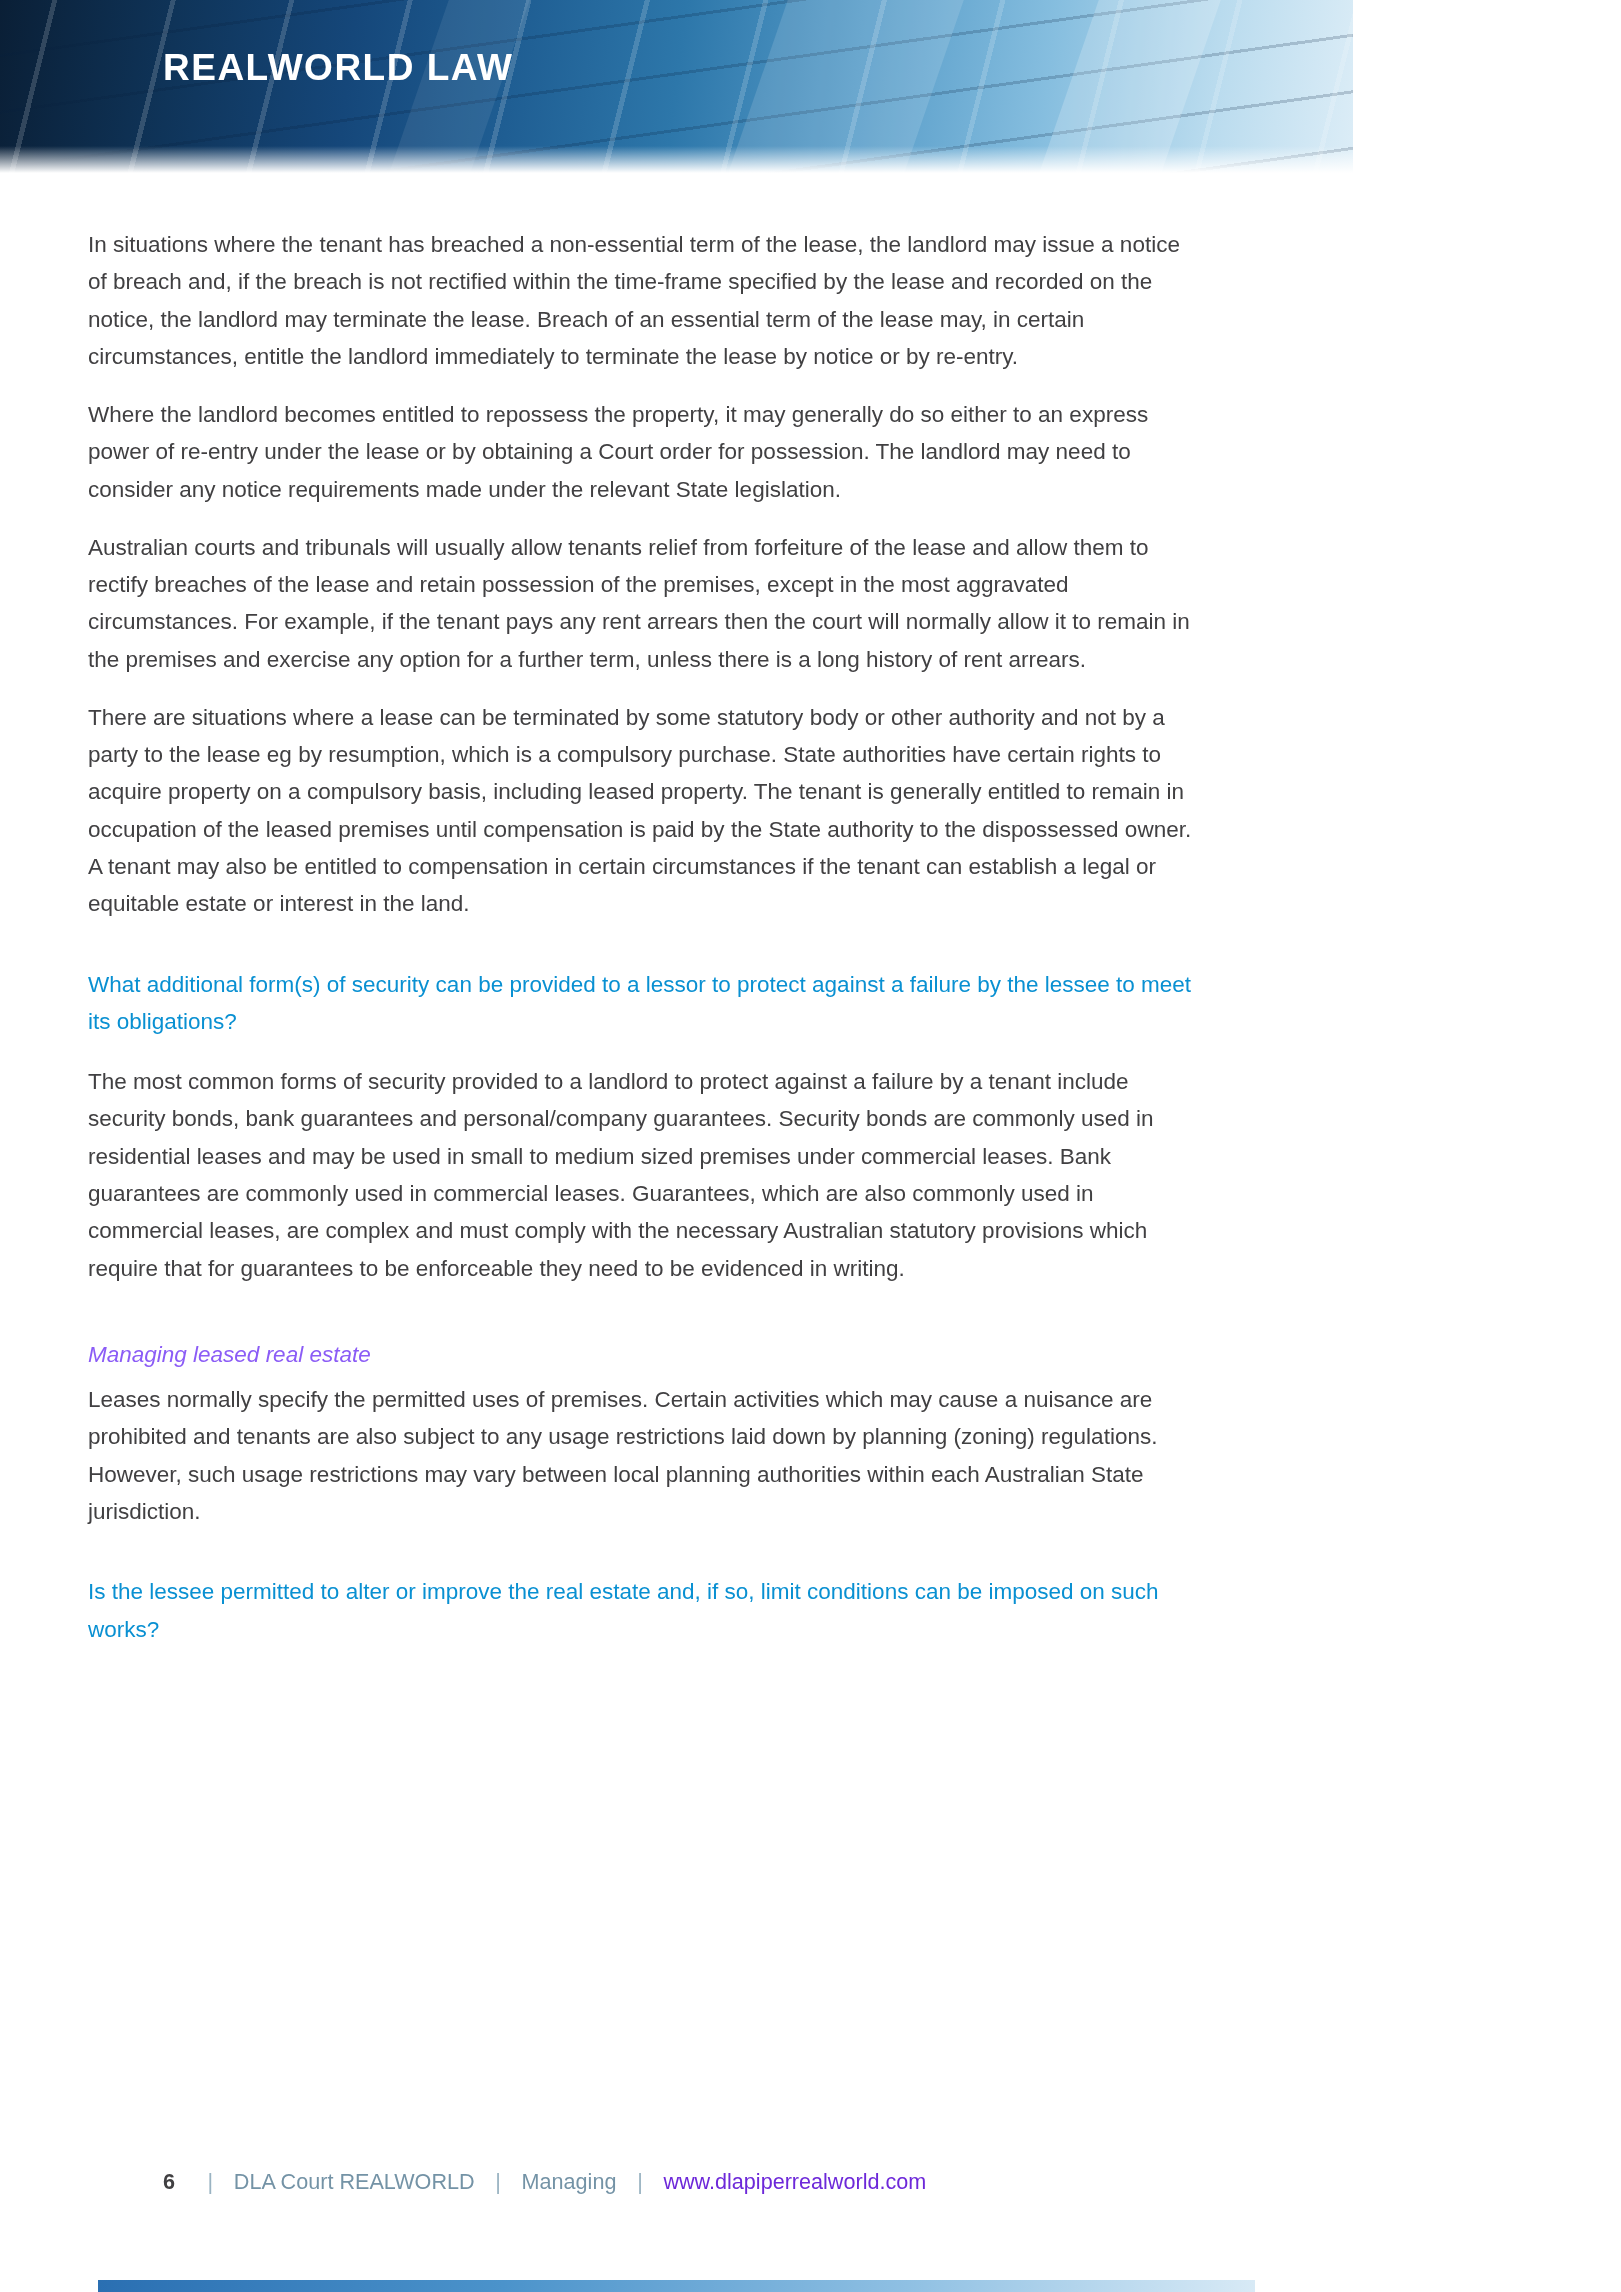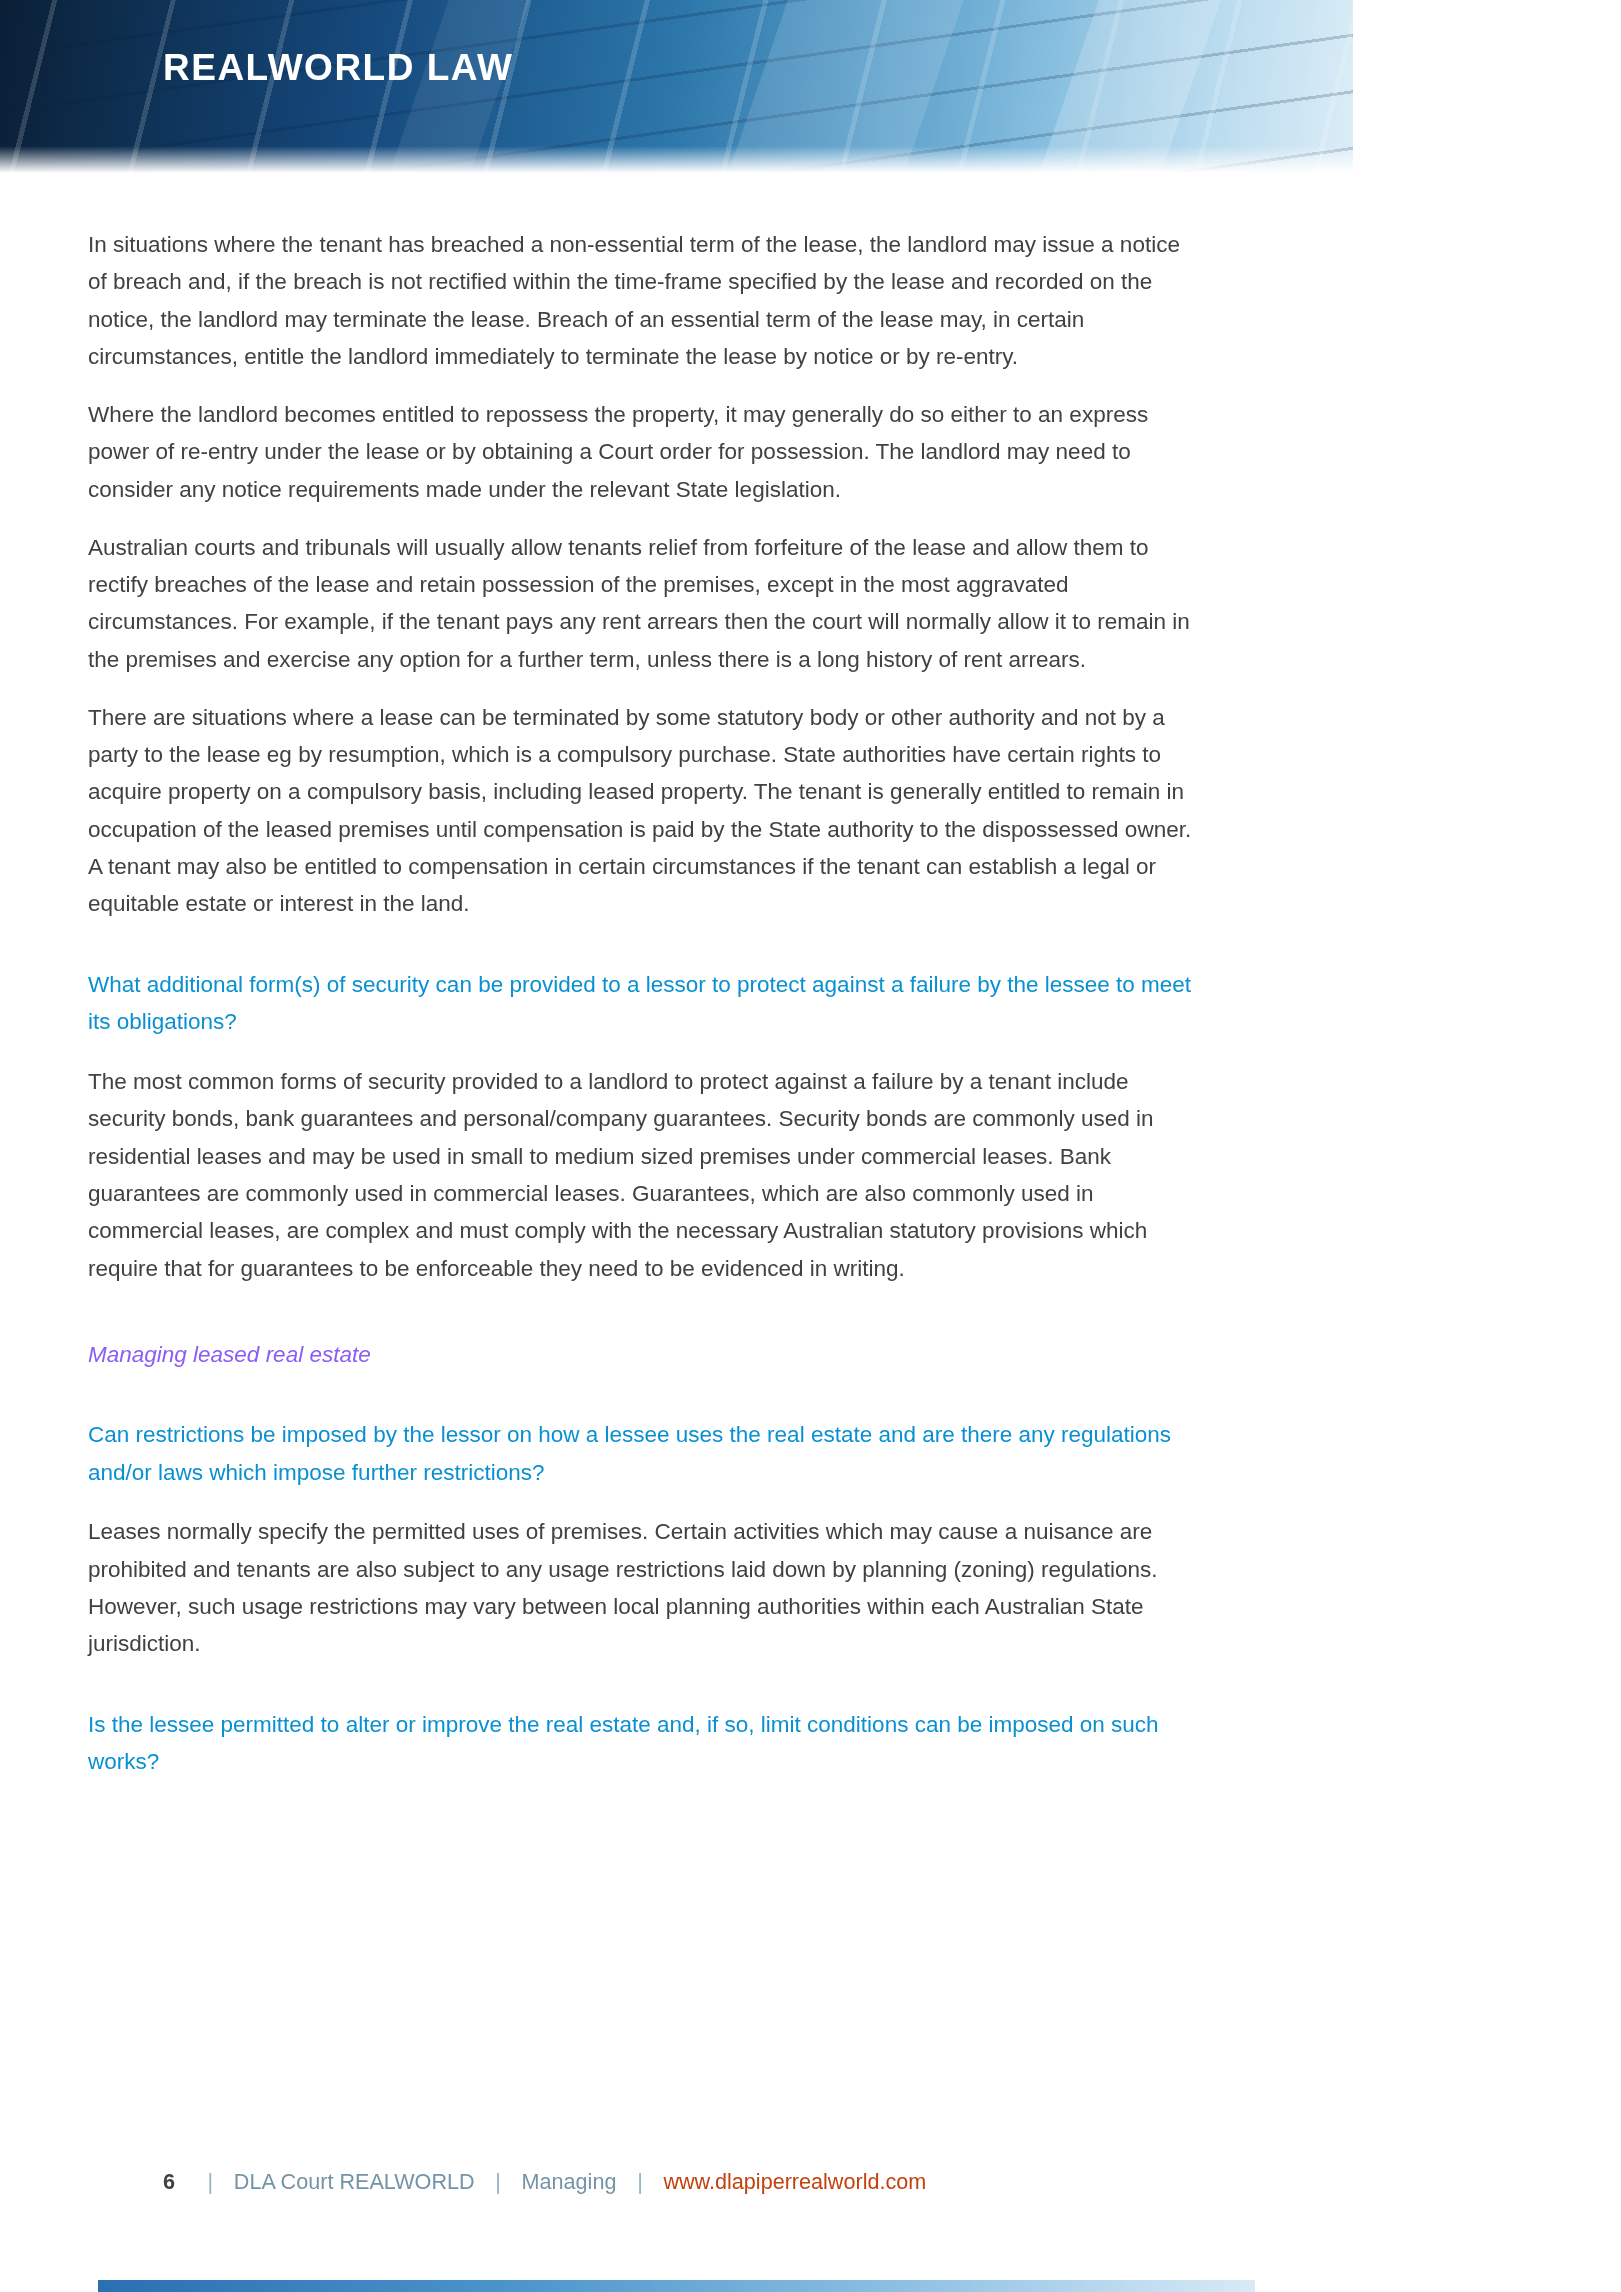--- a/index.html
+++ b/index.html
@@ -98,21 +98,21 @@
   }
   .pagefooter .num {
     font-weight: bold;
     color: #414042;
     margin-right: 11.8px;
   }
   .pagefooter .sep {
     margin: 0 14.7px;
     color: #9ab3c2;
   }
-  .pagefooter .url { color: #c2410c; text-decoration: none; }
+  .pagefooter .url { color: #6d28d9; text-decoration: none; }
 
   .accentbar {
     position: absolute;
     left: 98px;
     right: 98px;
     bottom: 0;
     height: 12.7px;
     background: linear-gradient(90deg,
       #2a6fb2 0%, #4b93cb 35%, #8fc0e3 70%, #d8eaf6 100%);
   }
@@ -137,21 +137,20 @@
     <p>Where the landlord becomes entitled to repossess the property, it may generally do so either to an express power of re-entry under the lease or by obtaining a Court order for possession. The landlord may need to consider any notice requirements made under the relevant State legislation.</p>
     <p>Australian courts and tribunals will usually allow tenants relief from forfeiture of the lease and allow them to rectify breaches of the lease and retain possession of the premises, except in the most aggravated circumstances. For example, if the tenant pays any rent arrears then the court will normally allow it to remain in the premises and exercise any option for a further term, unless there is a long history of rent arrears.</p>
 
     <p>There are situations where a lease can be terminated by some statutory body or other authority and not by a party to the lease eg by resumption, which is a compulsory purchase. State authorities have certain rights to acquire property on a compulsory basis, including leased property. The tenant is generally entitled to remain in occupation of the leased premises until compensation is paid by the State authority to the dispossessed owner. A tenant may also be entitled to compensation in certain circumstances if the tenant can establish a legal or equitable estate or interest in the land.</p>
 
     <p class="q">What additional form(s) of security can be provided to a lessor to protect against a failure by the lessee to meet its obligations?</p>
     <p>The most common forms of security provided to a landlord to protect against a failure by a tenant include security bonds, bank guarantees and personal/company guarantees. Security bonds are commonly used in residential leases and may be used in small to medium sized premises under commercial leases. Bank guarantees are commonly used in commercial leases. Guarantees, which are also commonly used in commercial leases, are complex and must comply with the necessary Australian statutory provisions which require that for guarantees to be enforceable they need to be evidenced in writing.</p>
 
     <p class="sub">Managing leased real estate</p>
 
-    <p class="q">Can restrictions be imposed by the lessor on how a lessee uses the real estate and are there any regulations and/or laws which impose further restrictions?</p>
     <p>Leases normally specify the permitted uses of premises. Certain activities which may cause a nuisance are prohibited and tenants are also subject to any usage restrictions laid down by planning (zoning) regulations. However, such usage restrictions may vary between local planning authorities within each Australian State jurisdiction.</p>
 
     <p class="q">Is the lessee permitted to alter or improve the real estate and, if so, limit conditions can be imposed on such works?</p>
   </main>
 
   <footer class="pagefooter">
     <span class="num">6</span>
     <span class="sep">|</span>
     <span>DLA Court REALWORLD</span>
     <span class="sep">|</span>

